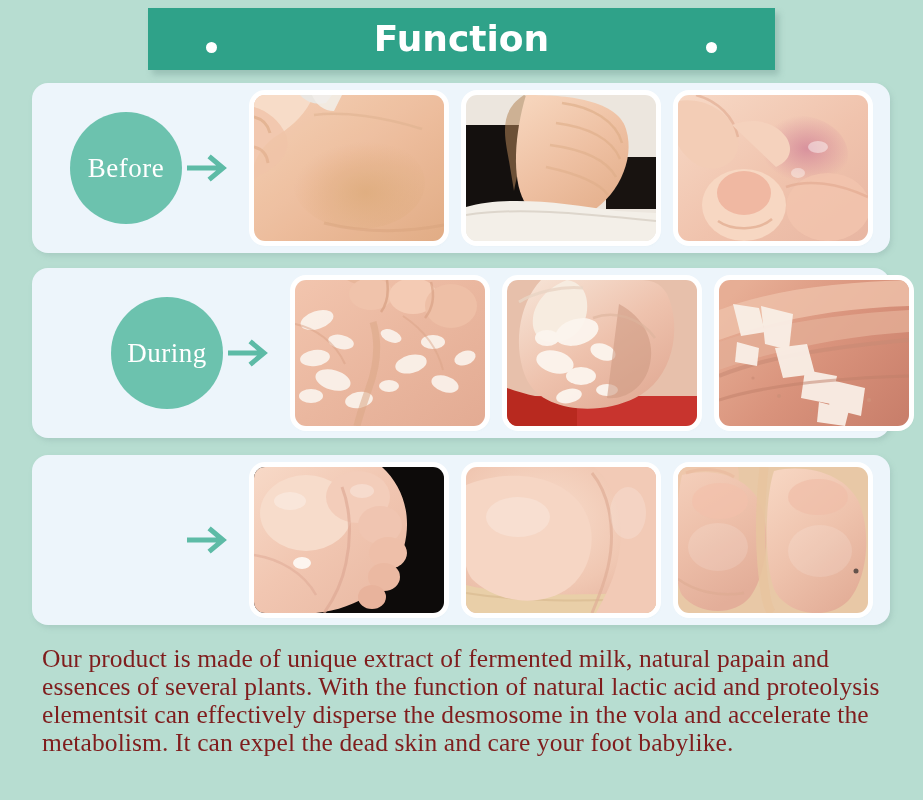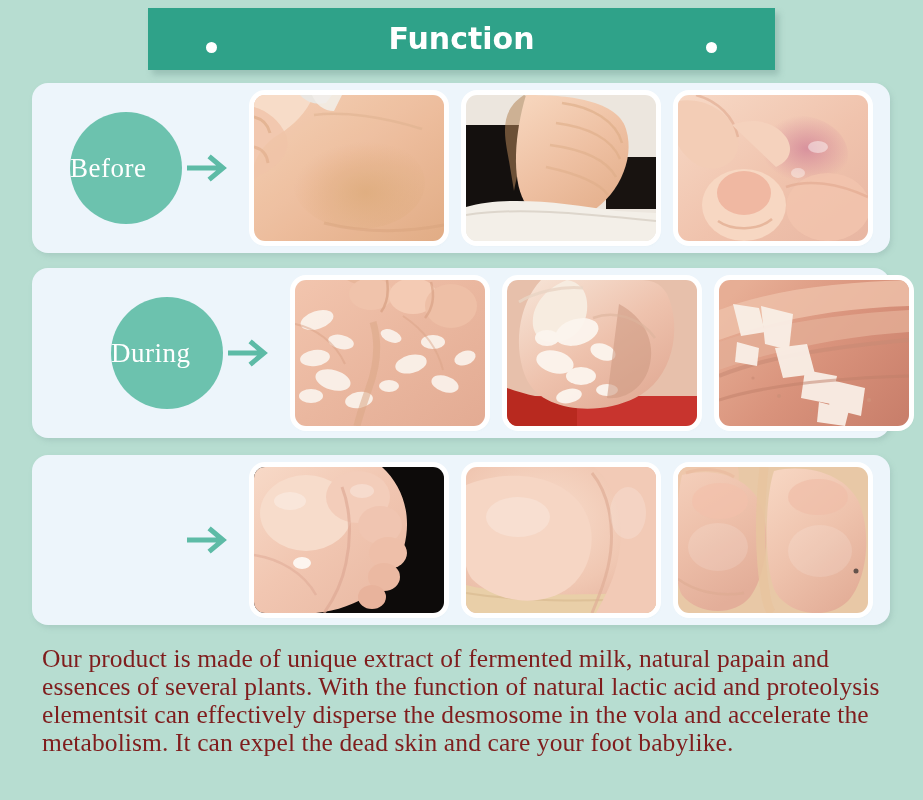--- a/index.html
+++ b/index.html
@@ -17,21 +17,21 @@
     position:absolute;
     left:148px; top:8px;
     width:627px; height:62px;
     background:#2fa289;
     box-shadow:4px 5px 6px rgba(120,160,150,0.45);
     display:flex; align-items:center; justify-content:center;
   }
   .header-title{
     font-family:"DejaVu Sans", sans-serif;
     font-weight:bold;
-    font-size:30px;
+    font-size:36px;
     color:#ffffff;
     letter-spacing:0px;
     line-height:1;
   }
   .banner-dot{
     position:absolute;
     width:11px; height:11px;
     border-radius:50%;
     background:#ffffff;
     top:34px;
@@ -61,21 +61,21 @@
   }
 
   
   .label-bubble{
     position:absolute;
     left:38px; top:50%;
     transform:translateY(-50%);
     width:112px; height:112px;
     border-radius:50%;
     background:#6cc2ae;
-    display:flex; align-items:center; 
+    display:flex; align-items:center; justify-content:center;
     color:#ffffff;
     font-family:"Liberation Serif", serif;
     font-size:27px;
     line-height:1;
     letter-spacing:0.5px;
   }
 
   
   .row-arrow{
     position:absolute;

